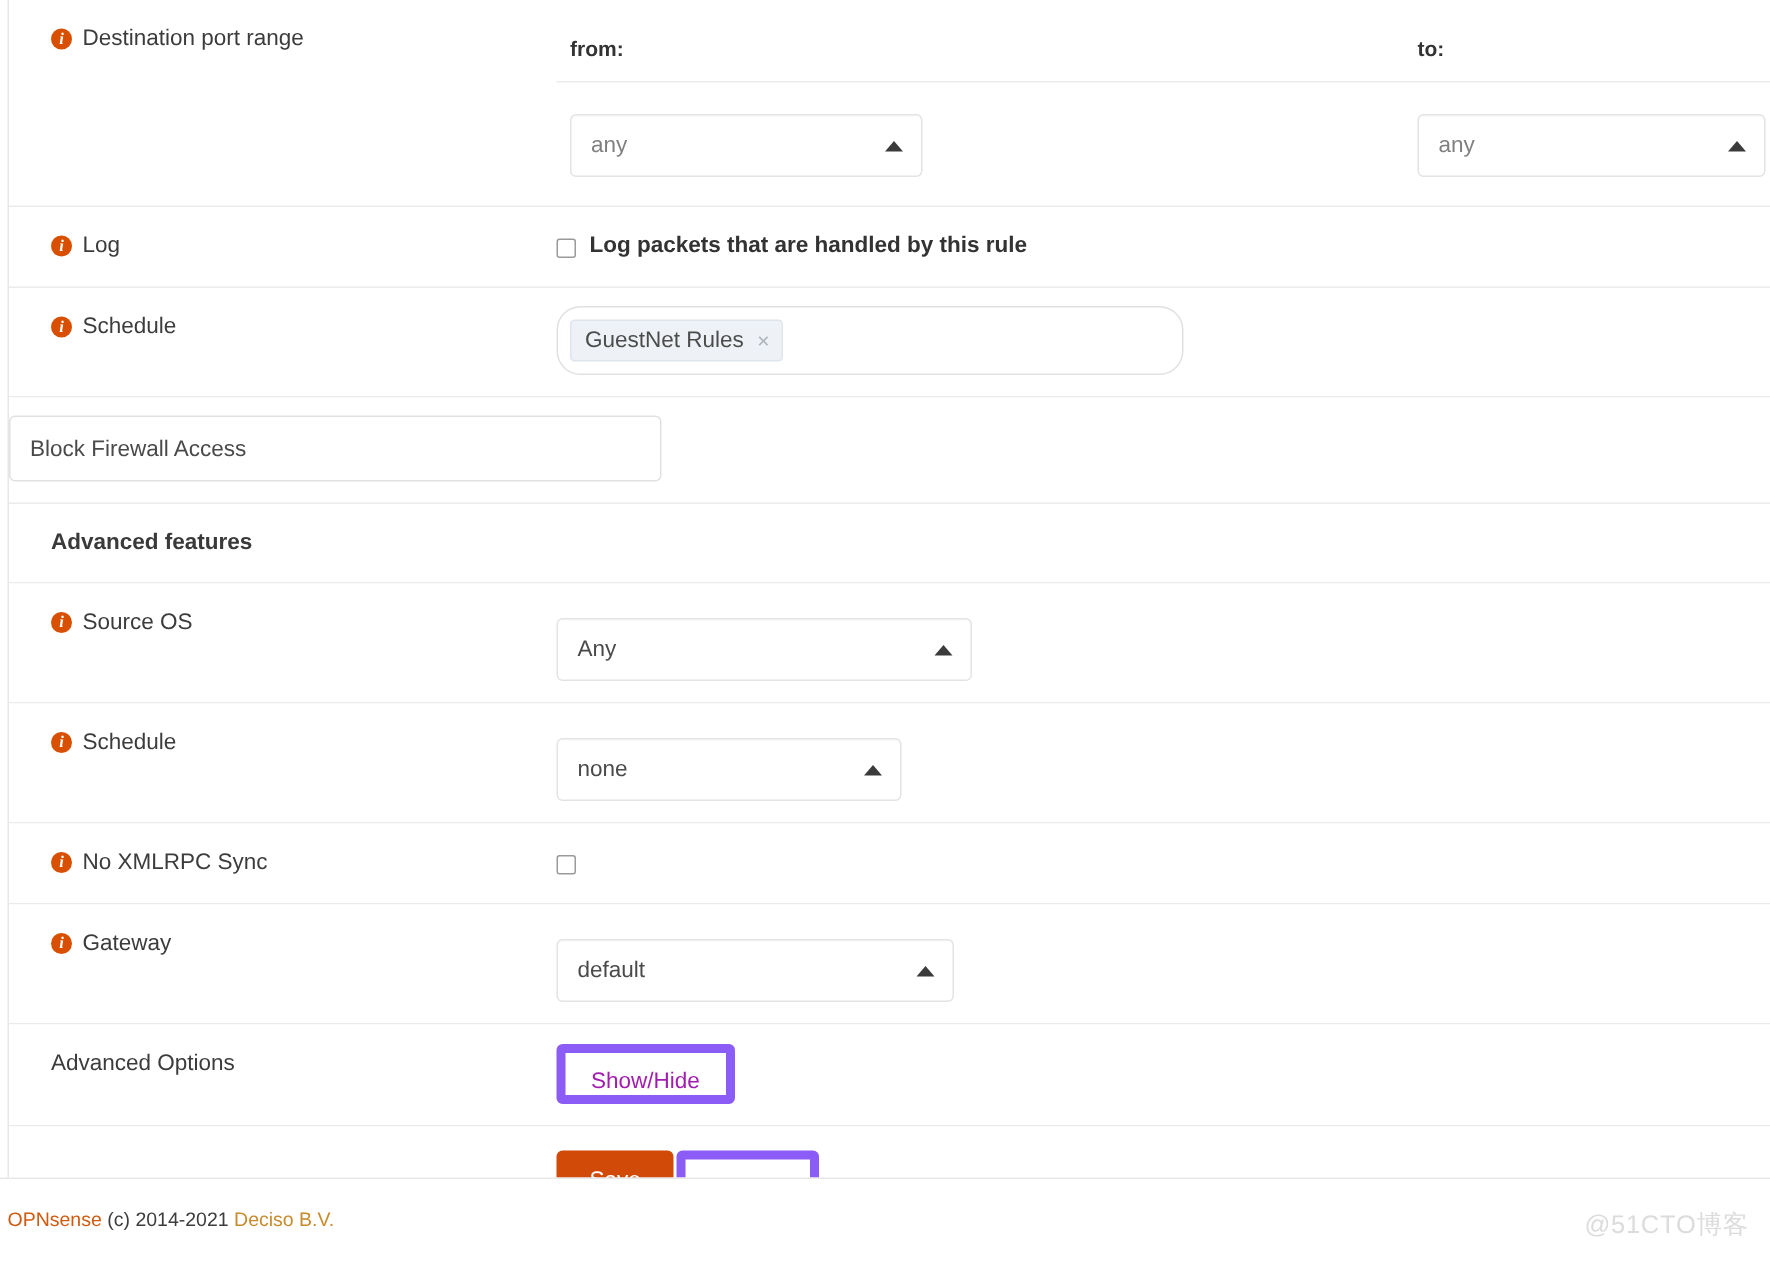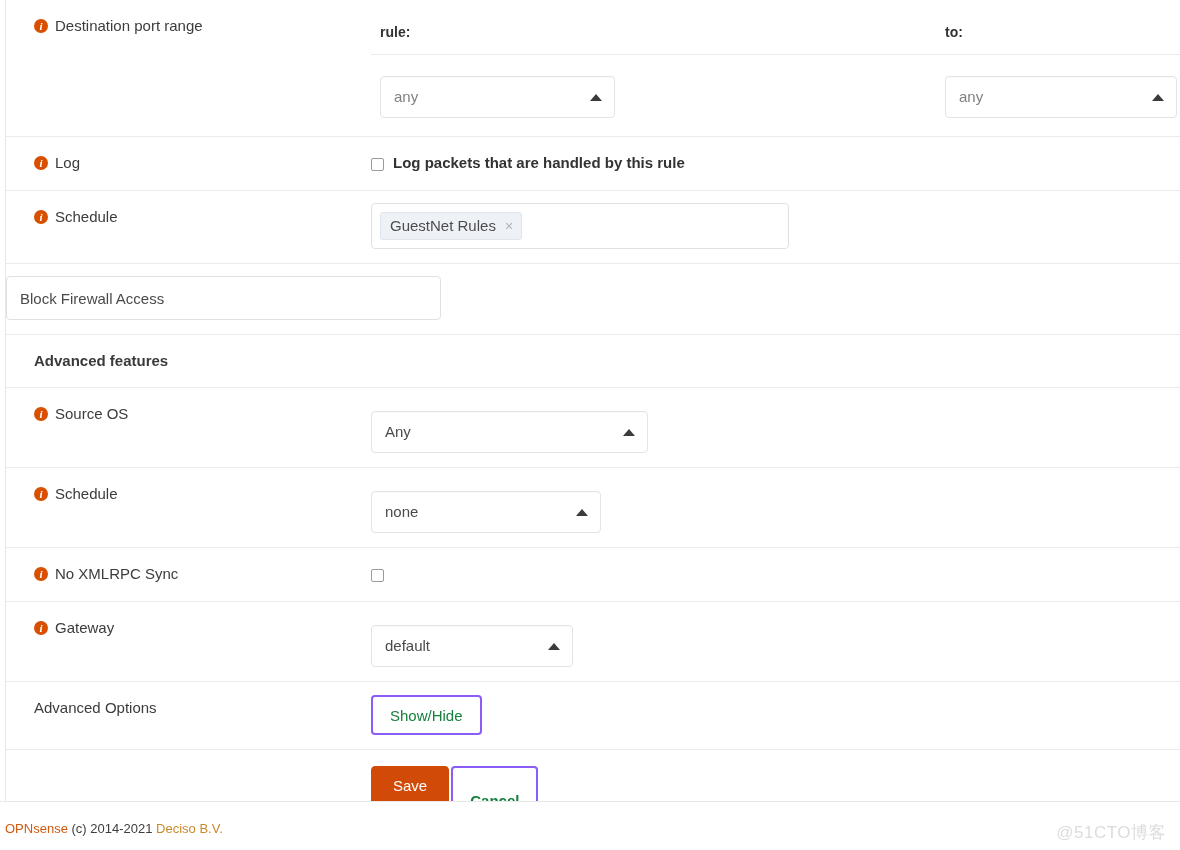--- a/index.html
+++ b/index.html
@@ -128,39 +128,39 @@
     white-space: nowrap;
     overflow: hidden;
     box-shadow: 0 1px 1px rgba(0,0,0,.02) inset;
     cursor: pointer;
     margin-top: 11px;
   }
   .select-box.w-from { width: 235px; }
   .select-box.w-to   { width: 232px; }
   .select-box.w-os   { width: 277px; color: #4a4a4a; }
   .select-box.w-sch  { width: 230px; color: #4a4a4a; }
-  .select-box.w-gw   { width: 202px; color: #4a4a4a; }
+  .select-box.w-gw   { width: 265px; color: #4a4a4a; }
 
   .caret {
     position: absolute;
     right: 12px;
     top: 50%;
     margin-top: -3px;
     width: 0; height: 0;
     border-left: 6px solid transparent;
     border-right: 6px solid transparent;
     border-bottom: 7px solid #3b3b3b;
   }
 
   
   .token-box {
     width: 418px;
     min-height: 44px;
     border: 1px solid #e1e1e1;
-    border-radius: 4px;
+    border-radius: 16px;
     background: #fff;
     padding: 8px 8px;
   }
   .token {
     display: inline-flex;
     align-items: center;
     background: #eef2f7;
     border: 1px solid #dfe5ec;
     border-radius: 3px;
     padding: 3px 8px 4px 9px;
@@ -213,23 +213,23 @@
   
   .btn {
     display: inline-block;
     font-family: "Liberation Sans", sans-serif;
     font-size: 15px;
     border-radius: 4px;
     padding: 0 18px;
     height: 40px;
     line-height: 38px;
     cursor: pointer;
-    border: 2px solid #8b5cf6;
-    background: #ffffff;
-    color: #15803d;
+    border: 6px solid #8b5cf6;
+    background: #ffffff;
+    color: #a21caf;
   }
   .btn-showhide { padding: 0 17px; }
   .btn-save {
     background: #d24a07;
     border: 1px solid #d24a07;
     color: #ffffff;
     padding: 0 21px;
     margin-right: 2px;
   }
   .btn-cancel { padding: 14px 17px; font-weight: bold; }
@@ -241,21 +241,21 @@
     border-bottom: 1px solid #e3e3e3;
     height: 0;
   }
 
   
   .footer {
     position: absolute;
     left: 0;
     bottom: 0;
     width: 1180px;
-    height: 49px;
+    height: 65px;
     border-top: 1px solid #e8e8e8;
     background: #ffffff;
   }
   .footer-text {
     position: absolute;
     left: 5px;
     top: 19px;
     font-size: 13px;
     color: #4c4c4c;
     white-space: nowrap;
@@ -282,21 +282,21 @@
 
   <div class="form-panel">
 
     <div class="portrange-row">
       <div class="cell-label portrange-label">
         <span class="info-icon">i</span><span class="label-text">Destination port range</span>
       </div>
       <div class="portrange-cols">
 
         <div class="pr-col">
-          <div class="pr-head">rule:</div>
+          <div class="pr-head">from:</div>
           <div class="pr-body">
             <div class="select-box w-from">
               <span>any</span>
               <span class="caret"></span>
             </div>
           </div>
         </div>
 
         <div class="pr-col">
           <div class="pr-head">to:</div>

